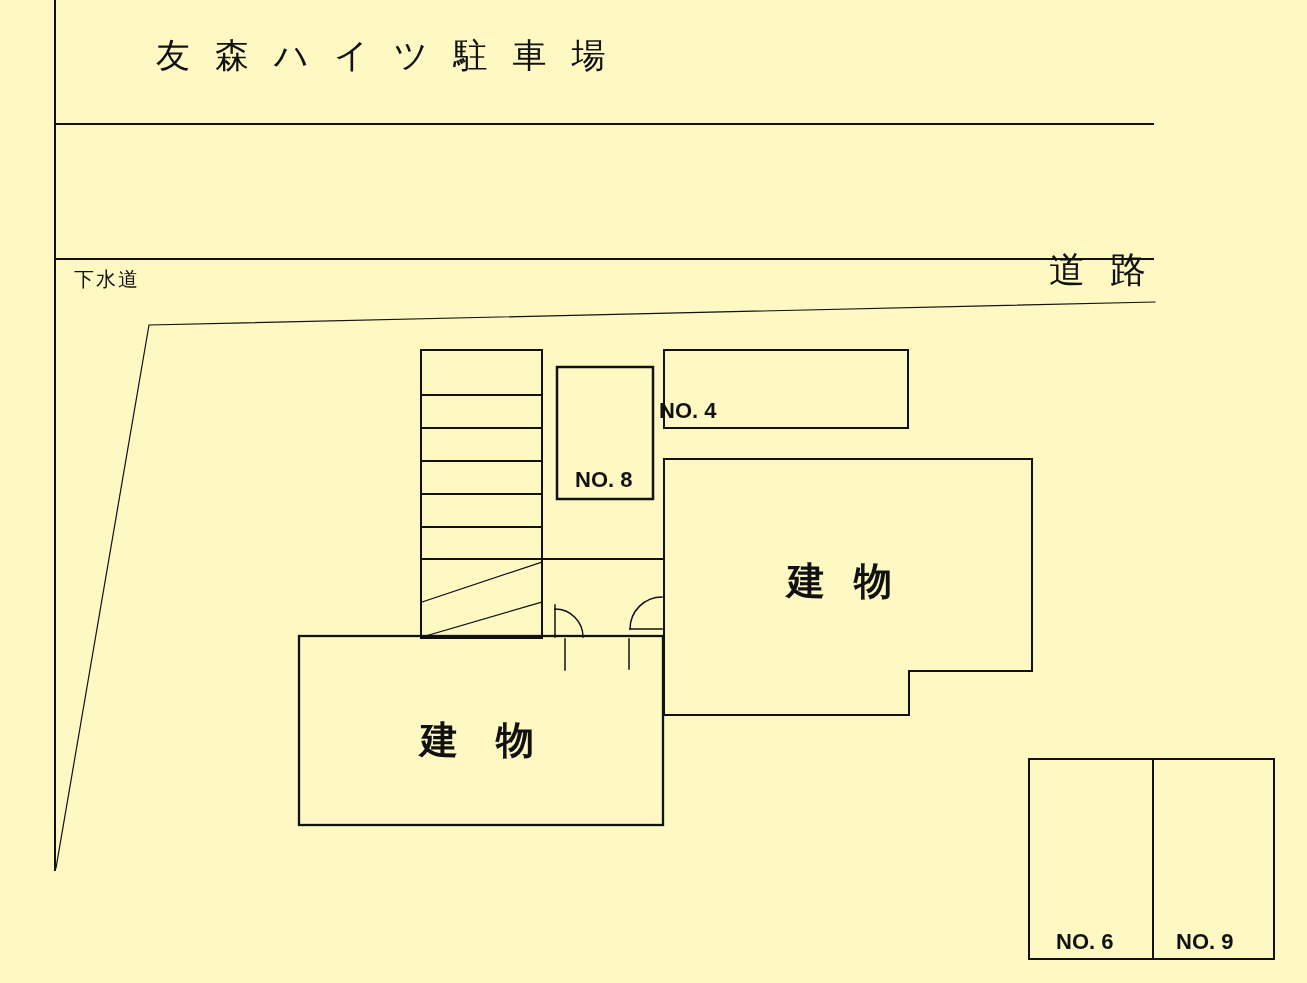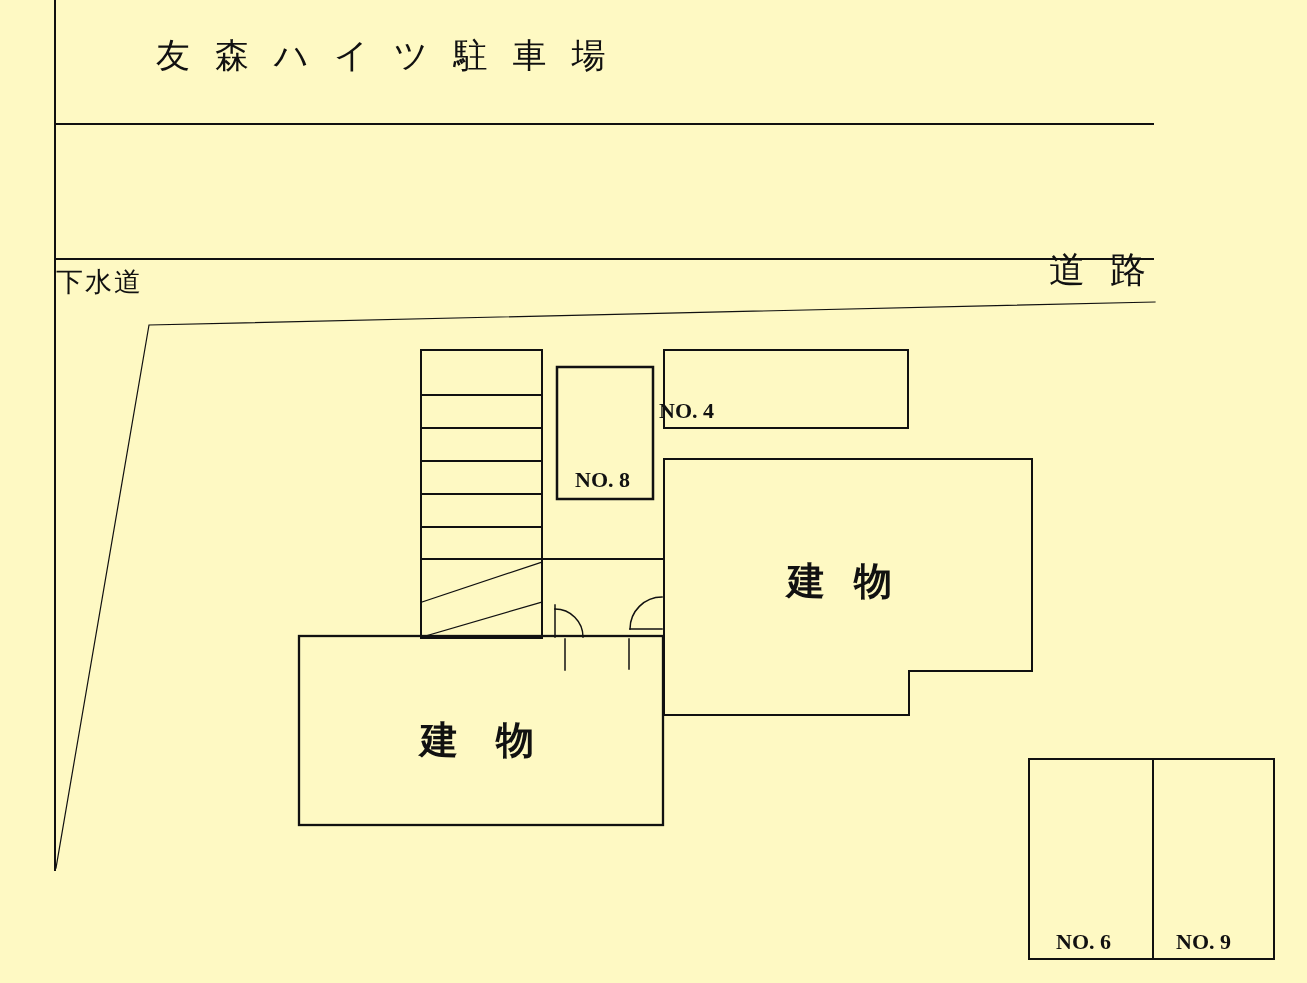--- a/index.html
+++ b/index.html
@@ -28,33 +28,33 @@
     color: #111111;
   }
   .lbl-title {
     left: 156px;
     top: 38px;
     font-size: 34px;
     letter-spacing: 25px;
     font-weight: 500;
   }
   .lbl-sewer {
-    left: 56px;
+    left: 74px;
     top: 269px;
-    font-size: 27px;
+    font-size: 20px;
     letter-spacing: 2px;
   }
   .lbl-road {
     left: 1049px;
     top: 252px;
     font-size: 36px;
     letter-spacing: 25px;
   }
   .lbl-no {
-    font-family: Liberation Serif, serif;
+    font-family: Liberation Sans, sans-serif;
     font-size: 22px;
     font-weight: bold;
     letter-spacing: 0px;
   }
   .lbl-no3 { left: 575px;  top: 469px; }
   .lbl-no4 { left: 659px;  top: 400px; }
   .lbl-no1 { left: 1056px; top: 931px; }
   .lbl-no2 { left: 1176px; top: 931px; }
   .lbl-bldg {
     font-size: 38px;

